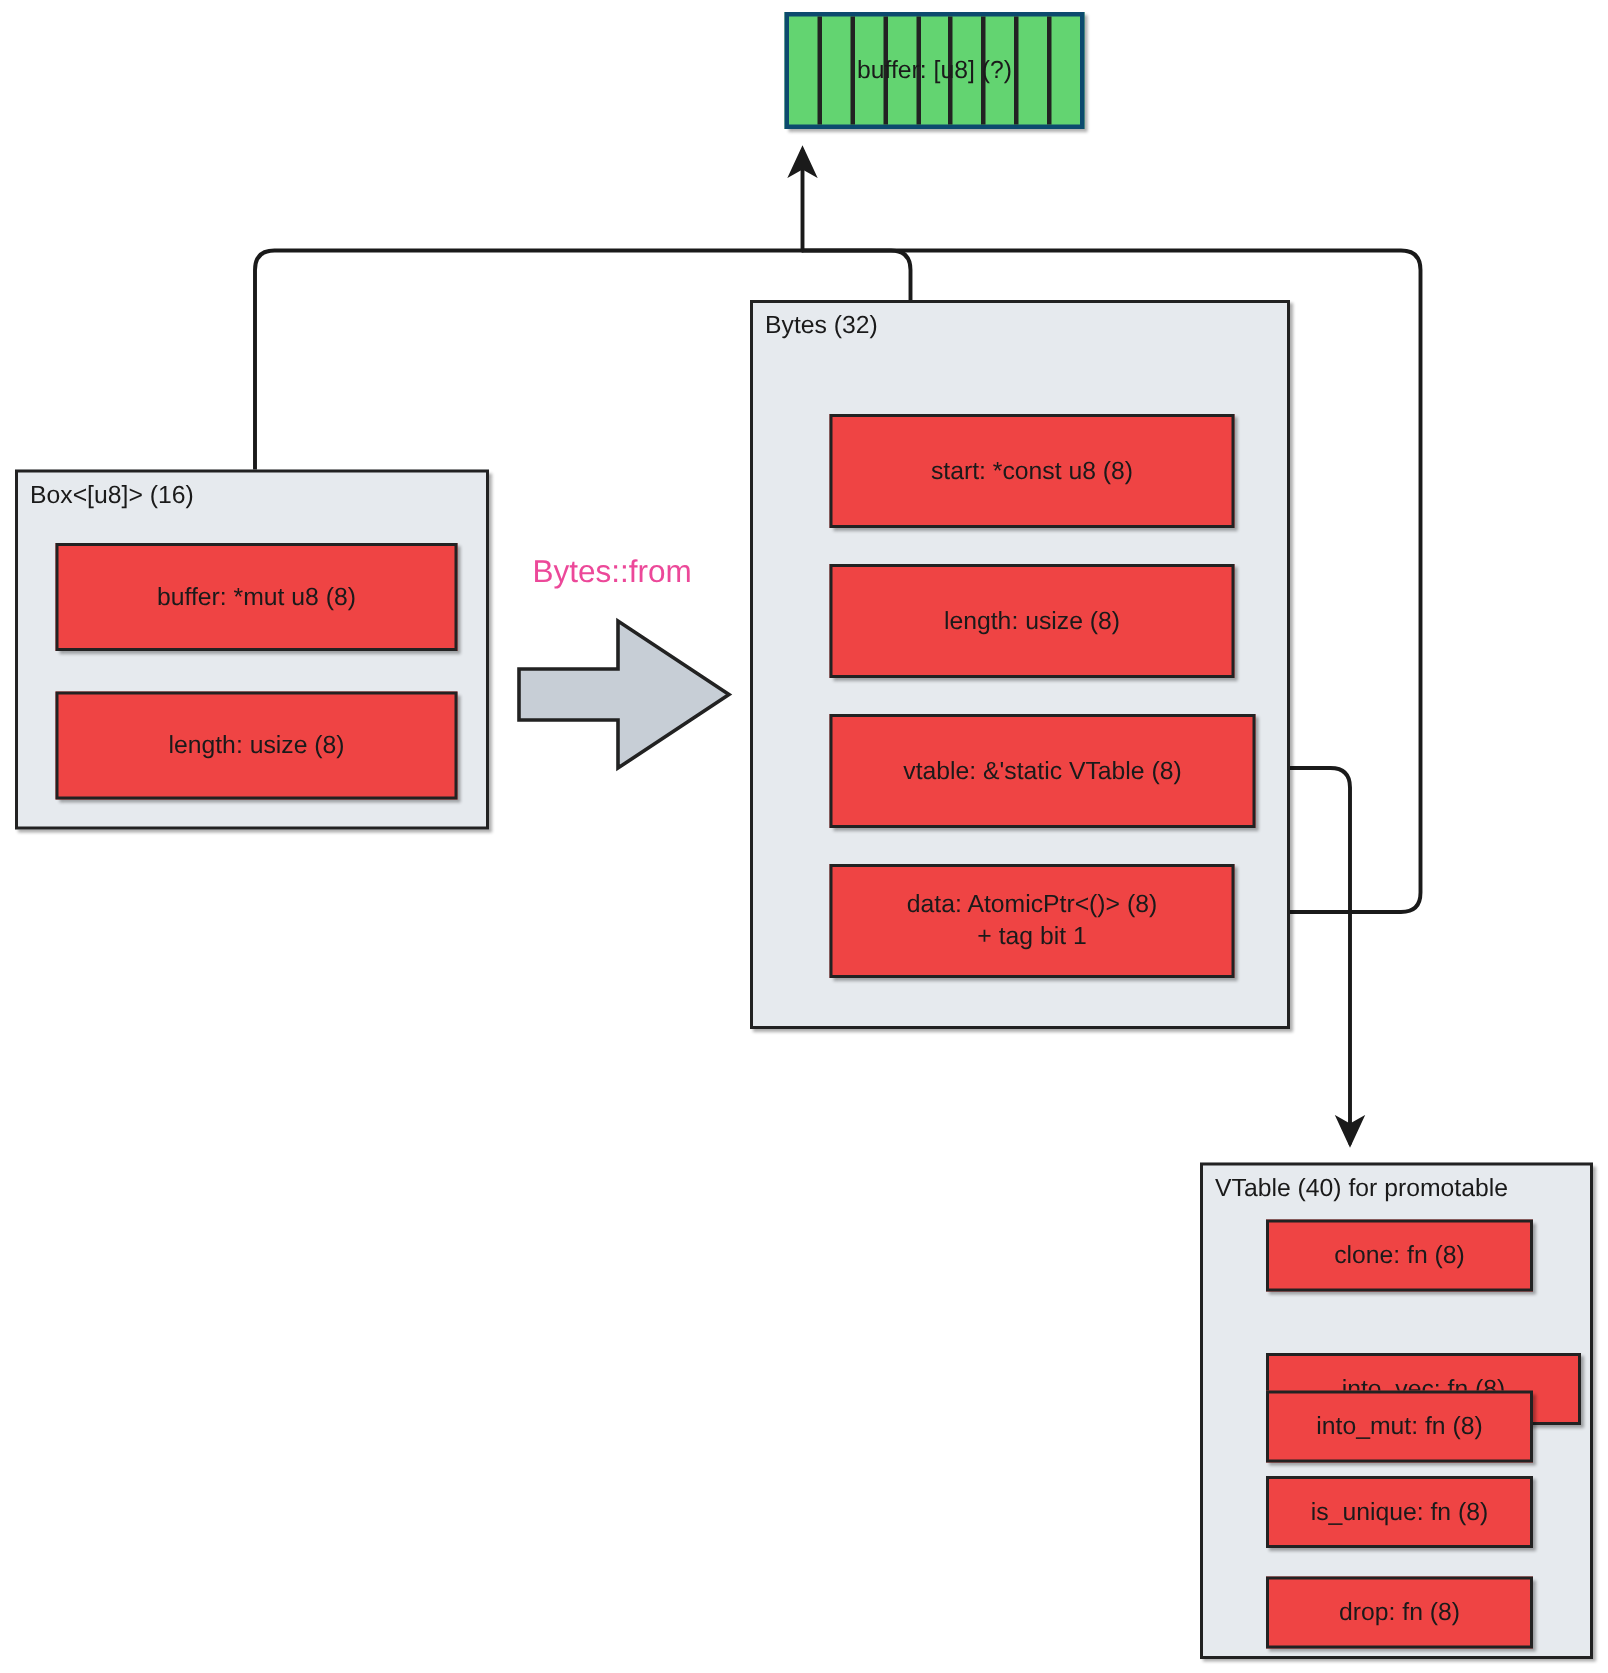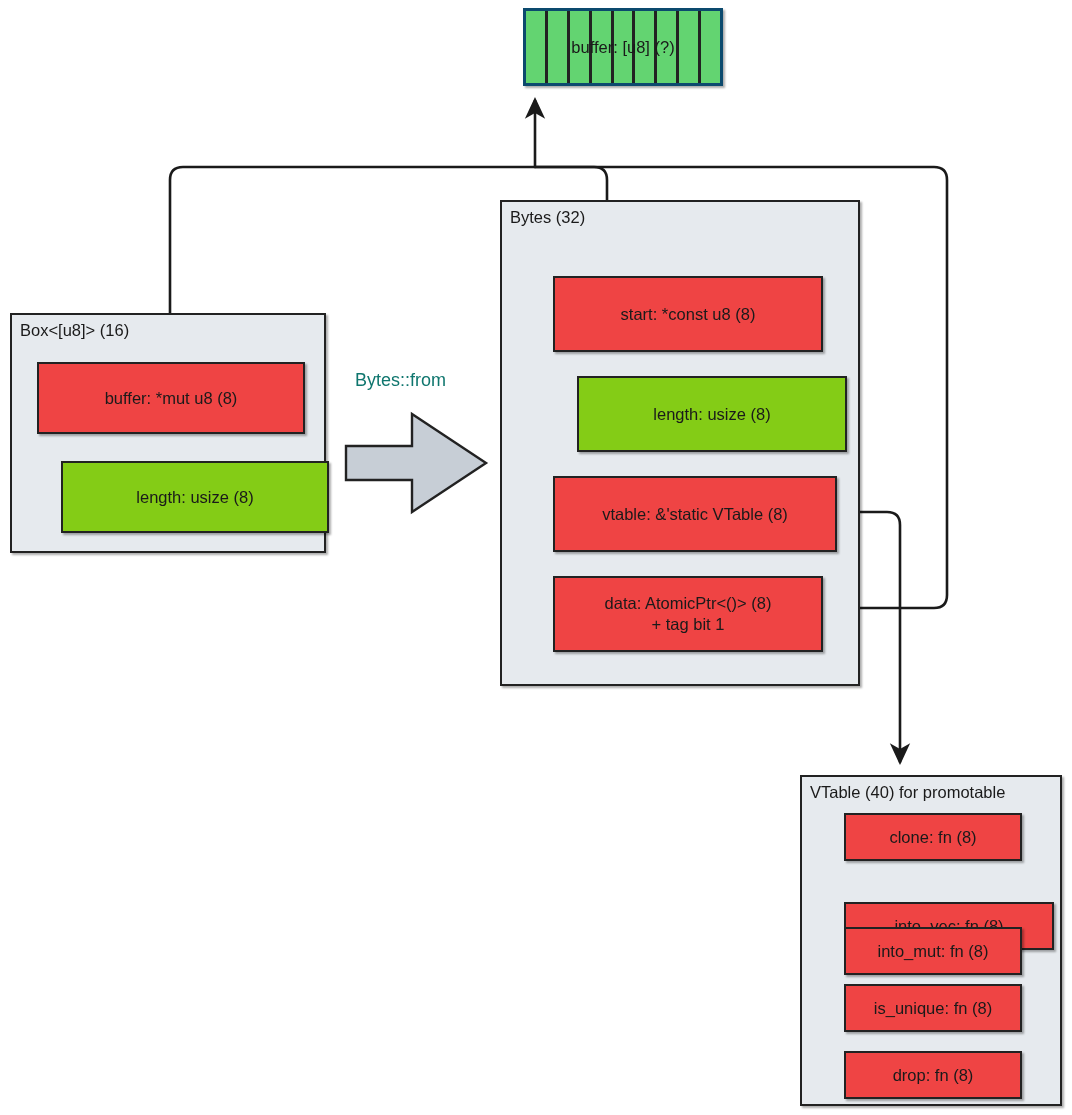--- a/index.html
+++ b/index.html
@@ -53,21 +53,21 @@
     display: flex;
     align-items: center;
     justify-content: center;
     text-align: center;
     font-size: 16.5px;
     line-height: 21px;
     color: #1a1a1a;
     white-space: pre-line;
   }
   .field.green { background: #ef4444; }
-  .field.yellow { background: #84cc16; margin-left: 24px; }
+  .field.yellow { background: #ef4444; }
 
   
   #buffer-strip {
     position: absolute;
     left: 523px;
     top: 8px;
     width: 200px;
     height: 78px;
     box-sizing: border-box;
     border: 3px solid #0c4a6e;
@@ -94,22 +94,22 @@
     font-size: 16.5px;
     color: #1a1a1a;
     pointer-events: none;
   }
 
   
   #convert-arrow-label {
     position: absolute;
     left: 355px;
     top: 370px;
-    font-size: 18px;
-    color: #0f766e;
+    font-size: 21px;
+    color: #ec4899;
     white-space: nowrap;
   }
   #convert-arrow {
     position: absolute;
     left: 343px;
     top: 408px;
     width: 146px;
     height: 110px;
   }
 </style>

